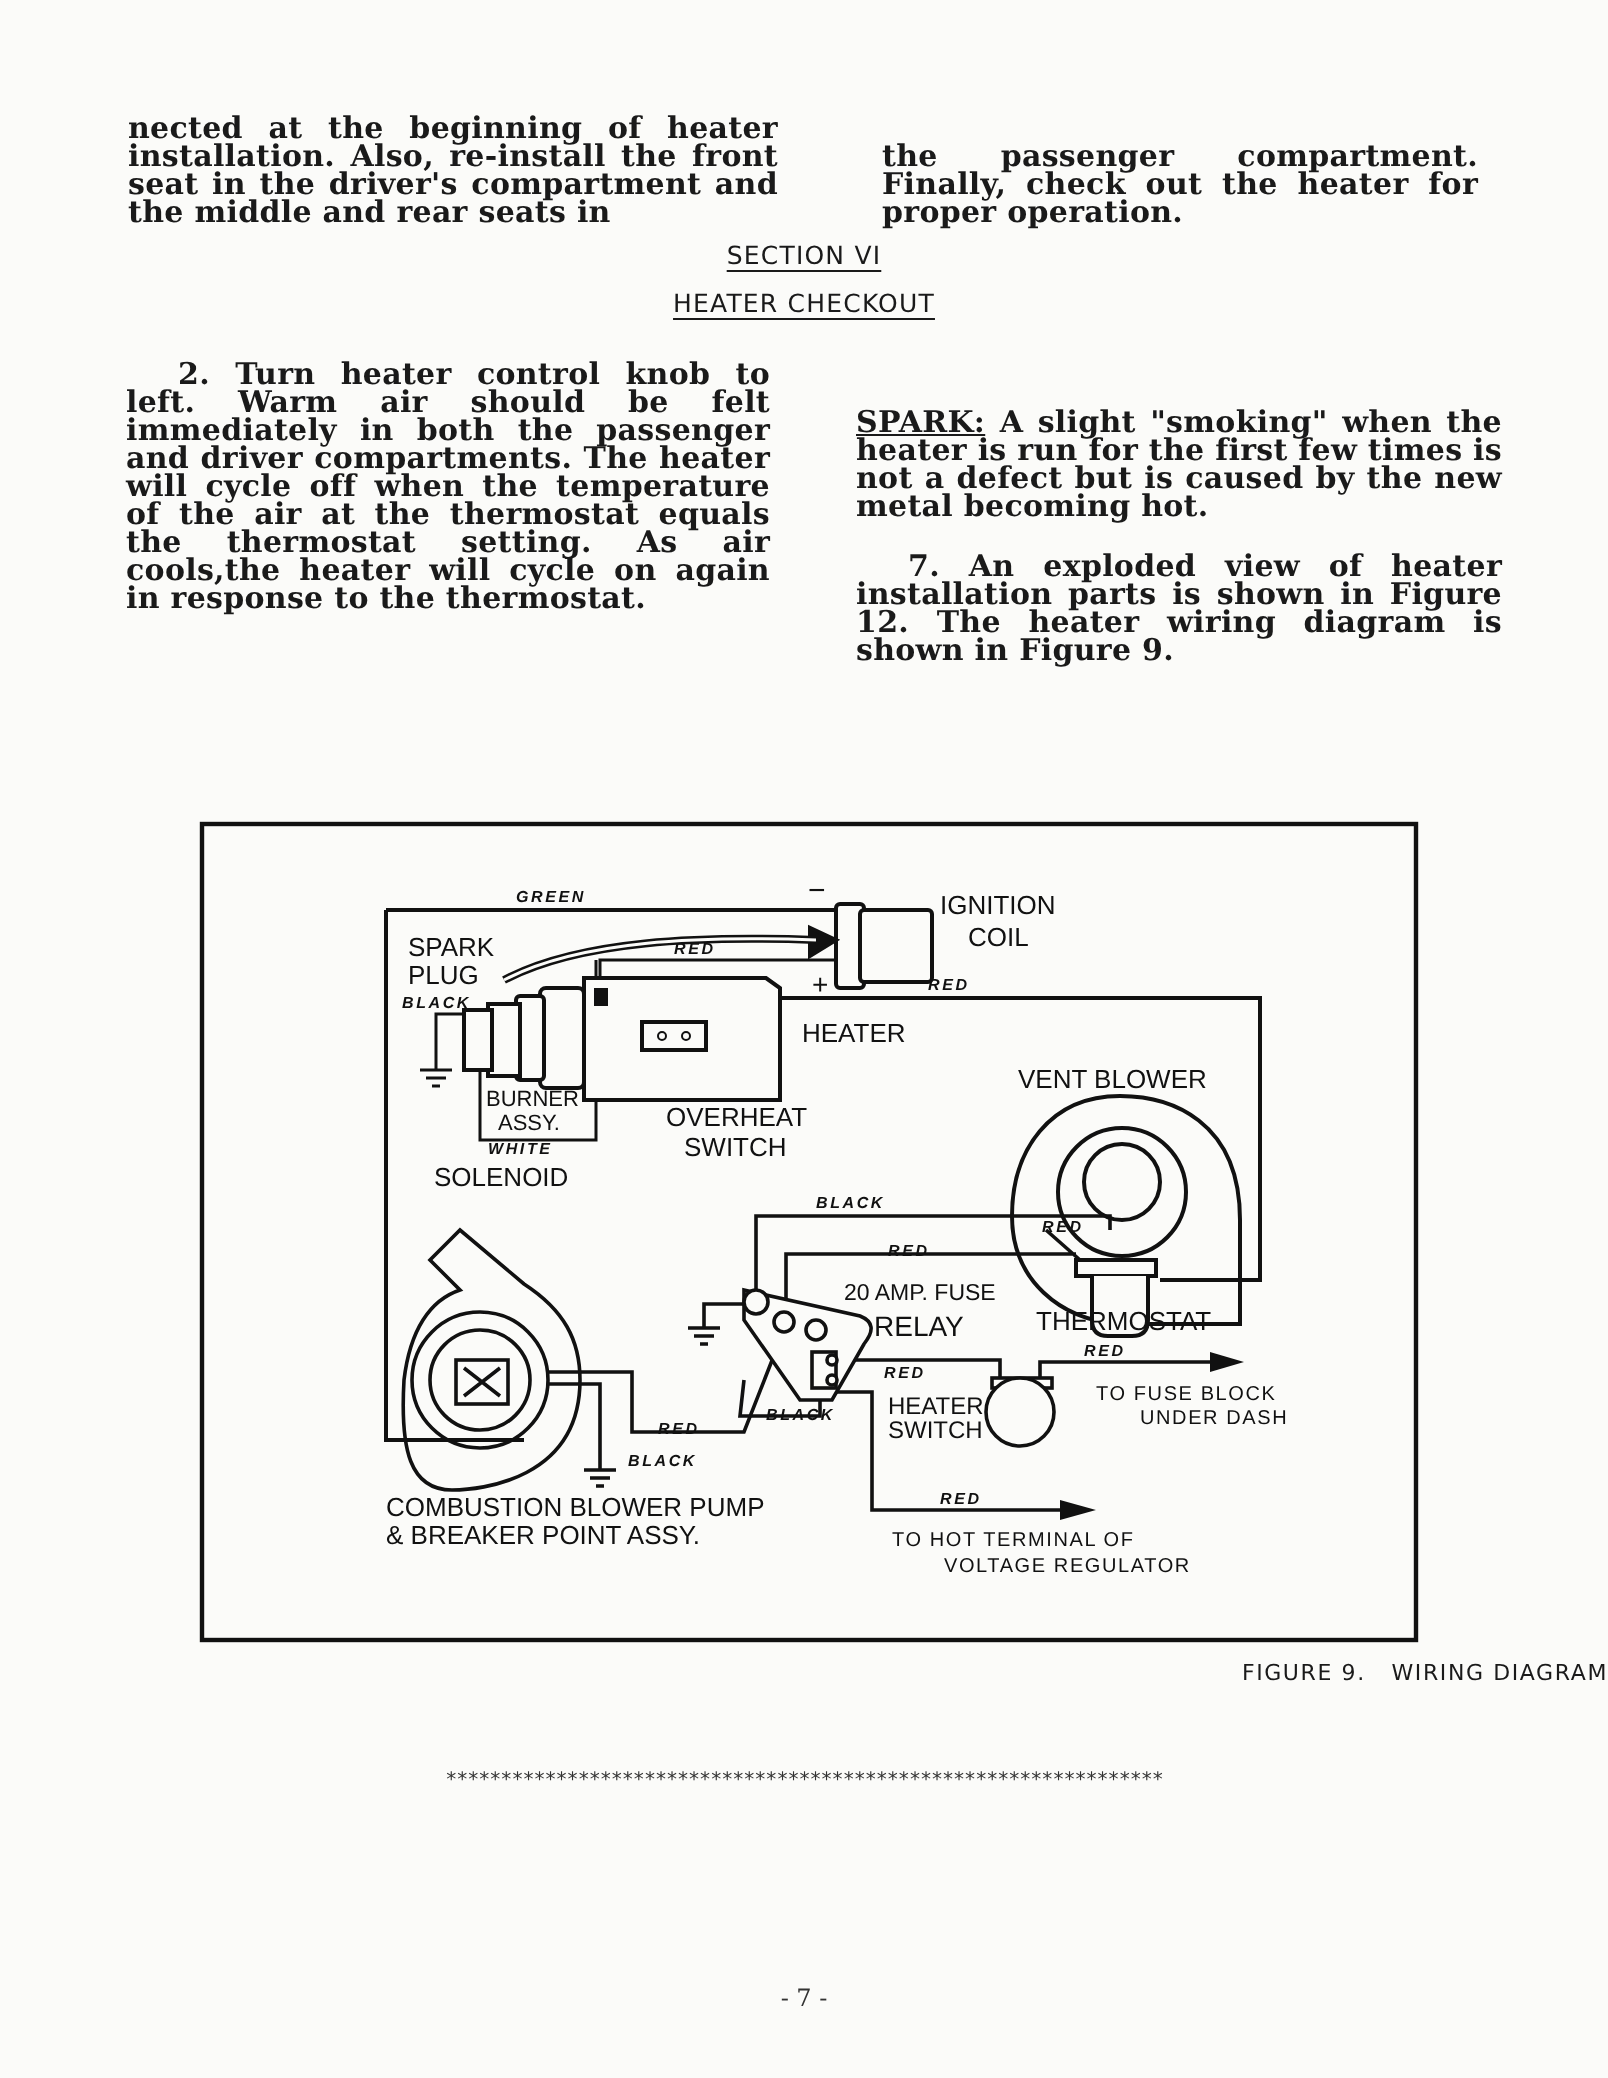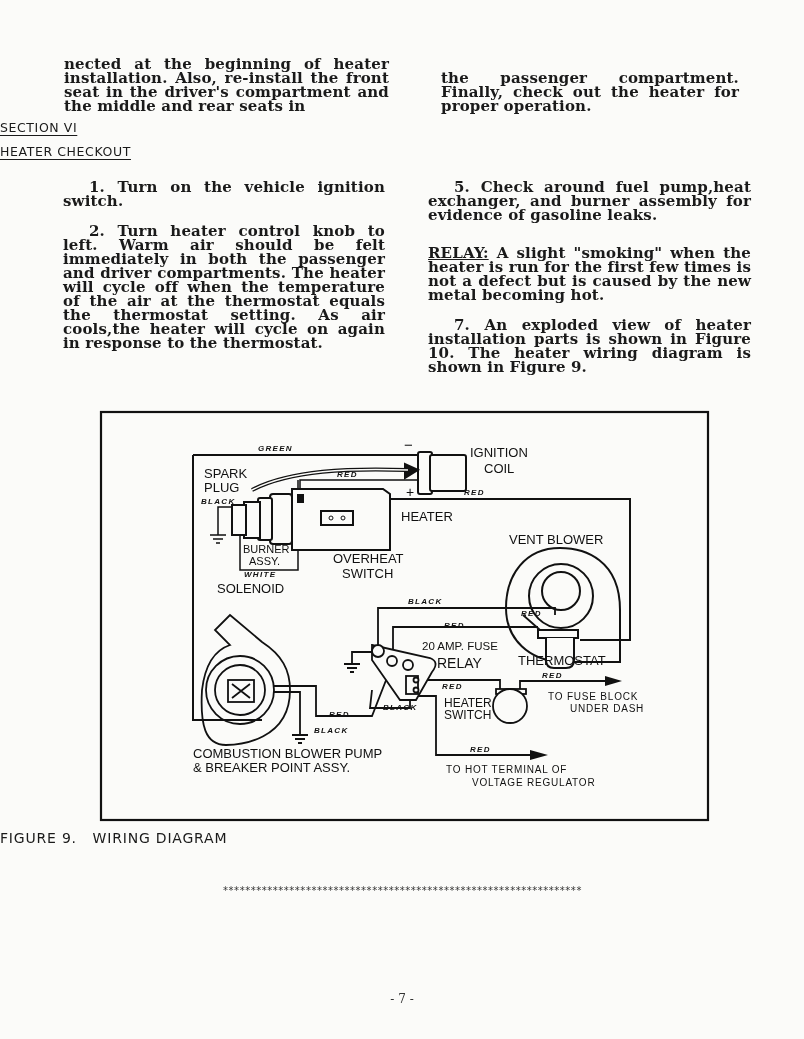--- a/index.html
+++ b/index.html
@@ -14,32 +14,32 @@
     font-family: "DejaVu Serif", serif;
     font-size: 15px;
     line-height: 14px;
     font-weight: bold;
     text-align: justify;
     letter-spacing: 0.15px;
   }
   .col-text p { margin: 0 0 16px 0; }
   .indent { text-indent: 26px; }
   .heading {
-    position: absolute; left: 0; width: 804px; text-align: left;
+    position: absolute; left: 0; width: 804px; text-align: center;
     font-family: "DejaVu Sans", sans-serif; font-size: 12.5px; letter-spacing: 0.6px;
   }
   .heading span { text-decoration: underline; text-underline-offset: 3px; }
   .note-label { text-decoration: underline; }
   .diagram { position: absolute; left: 0; top: 0; }
   .diagram text.lbl { font-family: "Liberation Sans", sans-serif; font-size: 13px; fill: #111; }
   .diagram text.wire { font-family: "Liberation Sans", sans-serif; font-size: 8px; font-style: italic; font-weight: bold; letter-spacing: 1.3px; fill: #111; }
   .diagram text.sm { font-family: "Liberation Sans", sans-serif; font-size: 10px; letter-spacing: 0.8px; fill: #111; }
   .caption {
-    position: absolute; left: 0; width: 804px; top: 830px; text-align: left;
-    font-family: "DejaVu Sans", sans-serif; font-size: 14px; letter-spacing: 0.8px;
+    position: absolute; left: 0; width: 804px; top: 830px; text-align: right;
+    font-family: "DejaVu Sans", sans-serif; font-size: 11px; letter-spacing: 0.8px;
   }
   .stars {
     position: absolute; left: 0; width: 804px; top: 885px; text-align: center;
     font-family: "DejaVu Sans Mono", monospace; font-size: 10px; letter-spacing: -0.5px; color: #333;
   }
   .pagenum {
     position: absolute; left: 0; width: 804px; top: 992px; text-align: center;
     font-family: "DejaVu Serif", serif; font-size: 12px; color: #333;
   }
 </style>
@@ -50,28 +50,26 @@
   <p style="margin:0">nected at the beginning of heater installation. Also, re-install the front seat in the driver's compartment and the middle and rear seats in</p>
 </div>
 <div class="col-text" style="left:429px; top:59px; width:322px;">
   <p style="margin:12px">the passenger compartment. Finally, check out the heater for proper operation.</p>
 </div>
 
 <div class="heading" style="top:120px;"><span>SECTION VI</span></div>
 <div class="heading" style="top:144px;"><span>HEATER CHECKOUT</span></div>
 
 <div class="col-text" style="left:63px; top:180px; width:322px;">
-  <p class="indent">1. Turn on the vehicle ignition switch.</p>
   <p class="indent">2. Turn heater control knob to left. Warm air should be felt immediately in both the passenger and driver compartments. The heater will cycle off when the temperature of the air at the thermostat equals the thermostat setting. As air cools,the heater will cycle on again in response to the thermostat.</p>
 </div>
 
 <div class="col-text" style="left:428px; top:180px; width:323px;">
-  <p class="indent">5. Check around fuel pump,heat exchanger, and burner assembly for evidence of gasoline leaks.</p>
-  <p style="margin-top:24px"><span class="note-label">RELAY:</span><span> A slight "smoking" when the heater is run for the first few times is not a defect but is caused by the new metal becoming hot.</span></p>
-  <p class="indent">7. An exploded view of heater installation parts is shown in Figure 10. The heater wiring diagram is shown in Figure 9.</p>
+  <p style="margin-top:24px"><span class="note-label">SPARK:</span><span> A slight "smoking" when the heater is run for the first few times is not a defect but is caused by the new metal becoming hot.</span></p>
+  <p class="indent">7. An exploded view of heater installation parts is shown in Figure 12. The heater wiring diagram is shown in Figure 9.</p>
 </div>
 
 <svg class="diagram" width="804" height="1039" viewBox="0 0 804 1039">
   <g fill="none" stroke="#111" stroke-width="2">
 
     <rect x="101" y="412" width="607" height="408" stroke-width="2.2"></rect>
 
     <path d="M193 455 L193 640 M193 455 L420 455"></path>
     <path d="M193 640 L193 720 L262 720"></path>
 

